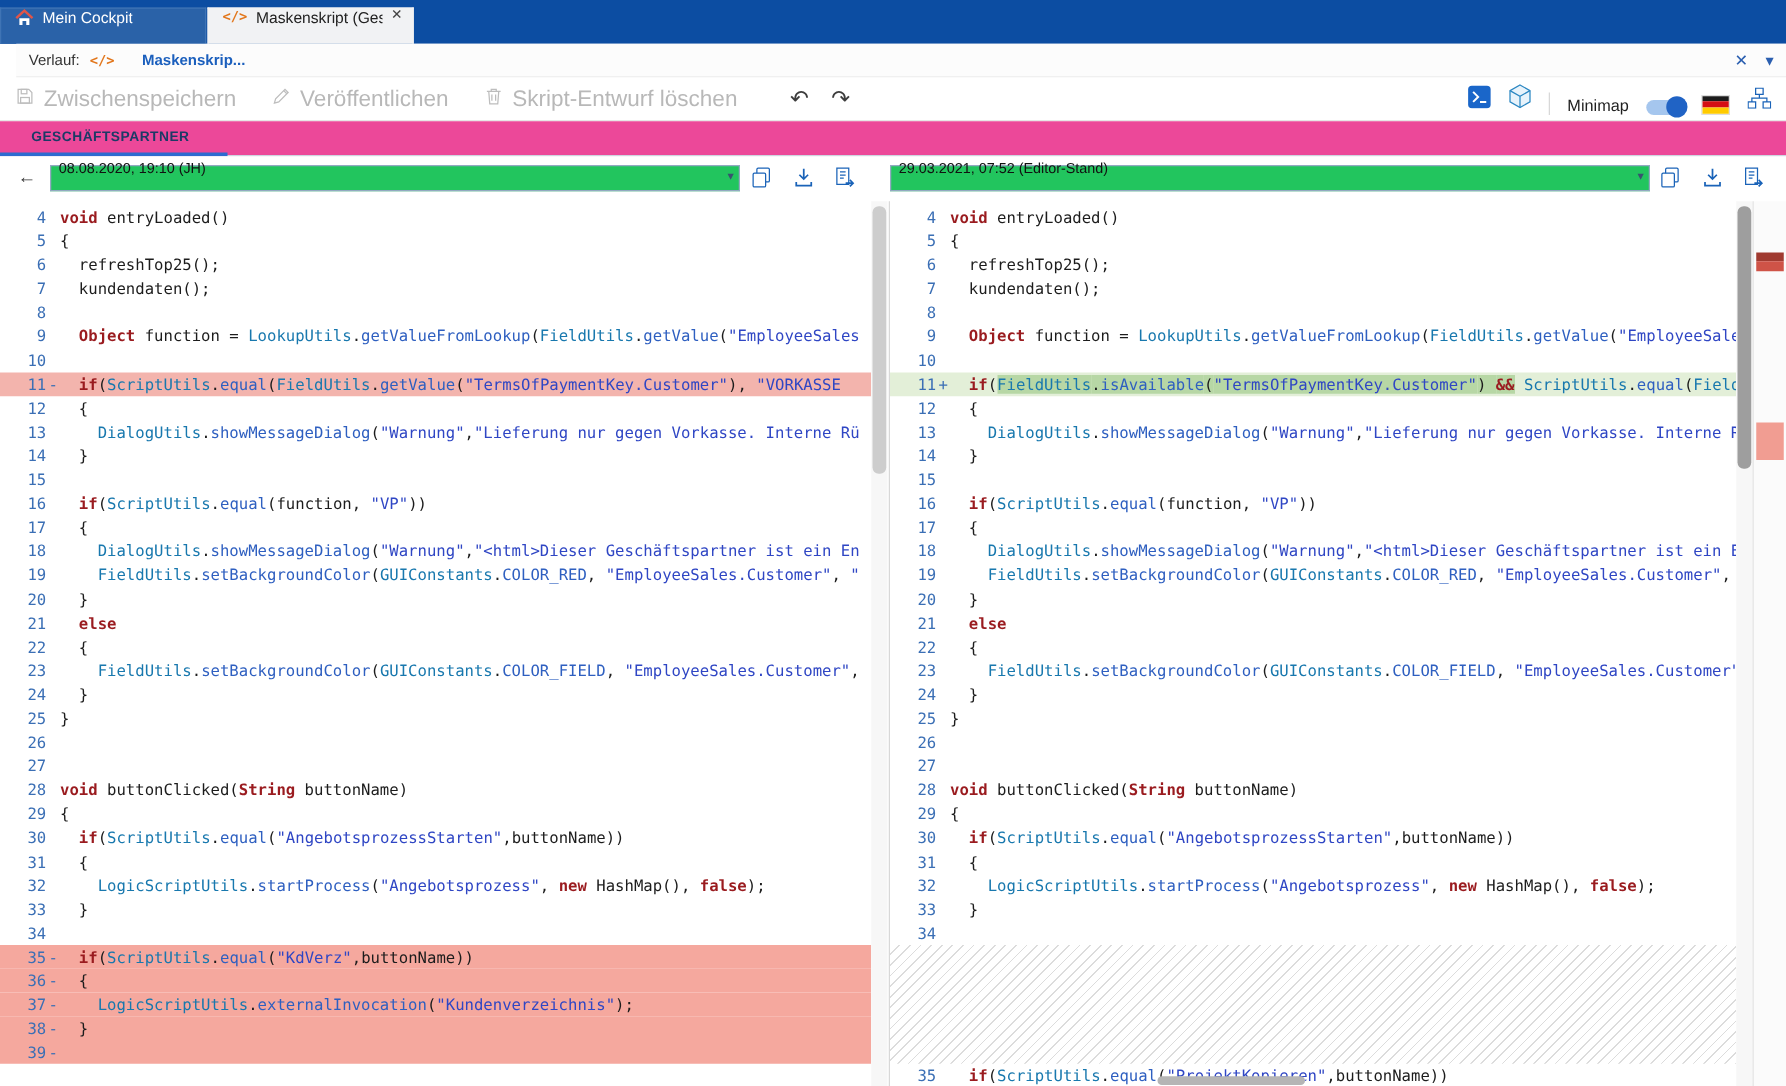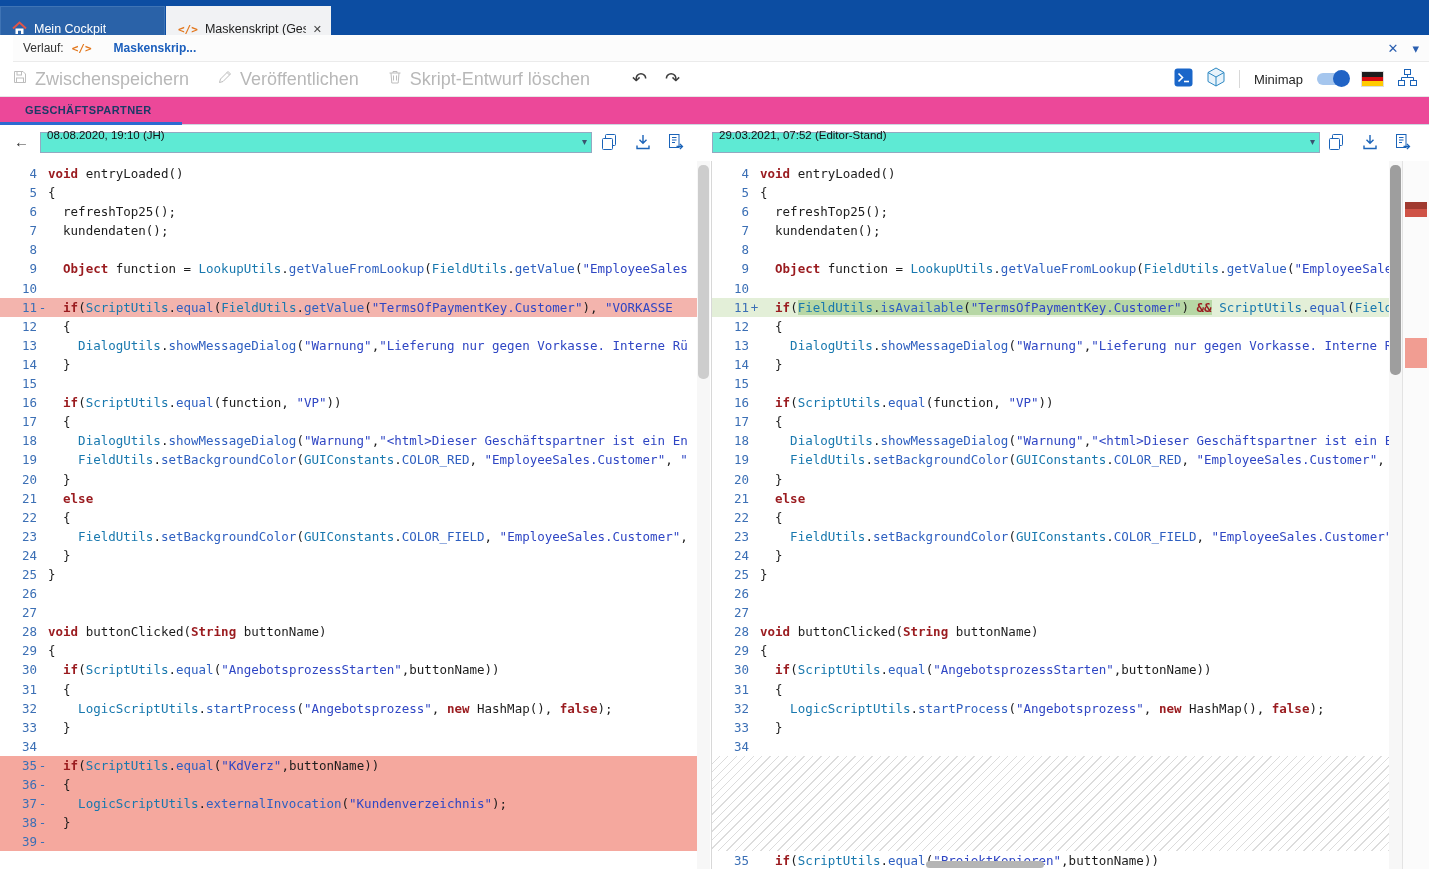--- a/index.html
+++ b/index.html
@@ -3,21 +3,21 @@
 <meta charset="utf-8">
 <style>
   html,body{margin:0;padding:0;background:#e8e8e8;}
   #app{position:relative;width:1429px;height:869px;background:#fff;overflow:hidden;
        font-family:"Liberation Sans",sans-serif;color:#222;}
   [data-interactable="true"]{cursor:pointer;}
 
   
   .titlebar{position:absolute;top:0;left:0;right:0;height:35px;background:var(--topbar,#0c4da2);
             display:flex;align-items:flex-end;}
-  .wtab{height:29px;width:165px;display:flex;align-items:center;gap:7px;padding:16px 8px 0 11px;
+  .wtab{height:29px;width:165px;display:flex;gap:7px;padding:0 8px 0 11px;
         box-sizing:border-box;background:#2a62a8;color:#fff;font-size:12.5px;
         border:1px solid #46219_; border:1px solid #3f74b5;border-bottom:none;margin-right:1px;}
   .wtab.active{background:#f1f2f4;color:#222;border-color:#f1f2f4;}
   .wtab .lbl{white-space:nowrap;overflow:hidden;}
   .tabclose{margin-left:auto;color:#444;font-size:11px;line-height:11px;}
   .code-ic{color:#e2761b;font-weight:bold;font-size:11px;font-family:"DejaVu Sans Mono",monospace;}
 
   
   .historybar{position:absolute;top:35px;left:13px;right:0;height:27px;background:#fcfcfc;
               border-bottom:1px solid #ebebeb;display:flex;align-items:center;padding:0 10px;
@@ -28,42 +28,42 @@
   .hclose,.hchev{color:#2b5fb0;font-size:13px;margin-left:14px;}
 
   
   .toolbar{position:absolute;top:62px;left:0;right:0;height:35px;background:#fff;
            border-bottom:1px solid #e6e6e6;display:flex;align-items:center;padding:0 12px;
            box-sizing:border-box;}
   .tbtn{display:flex;align-items:center;gap:7px;background:none;border:none;color:#b8b8b8;
         font-size:18px;margin-right:28px;font-family:inherit;padding:0;}
   .tundo,.tredo{font-size:18px;color:#3d3d3d;margin:0 9px;line-height:18px;}
   .tundo{margin-left:14px;}
-  .tright{margin-left:auto;display:flex;align-items:center;gap:14px;}
+  .tright{margin-left:auto;display:flex;align-items:flex-end;gap:14px;}
   .vsep{width:1px;height:18px;background:#d8d8d8;}
   .mlabel{font-size:13px;color:#1f1f1f;}
   .toggle{width:30px;height:12px;border-radius:6px;background:#a5c6ee;position:relative;display:inline-block;}
   .toggle .knob{position:absolute;right:-3px;top:-3px;width:17px;height:17px;border-radius:50%;background:#2063c5;}
   .flag{width:21px;height:14px;display:flex;flex-direction:column;border:1px solid #ddd;box-sizing:content-box;}
   .flag i{flex:1;}
   .flag i:nth-child(1){background:#1c1c1c;}
   .flag i:nth-child(2){background:#d40e14;}
   .flag i:nth-child(3){background:#ffcb00;}
 
   
   .scripttabs{position:absolute;top:97px;left:0;right:0;height:28px;background:#ec4899;
               border-bottom:1px solid #cdd6e0;box-sizing:border-box;}
   .stab{position:absolute;left:0;top:0;height:28px;padding:7px 30px 0 25px;font-size:11px;
         font-weight:bold;color:#1c3a66;letter-spacing:.4px;border-bottom:3px solid #2e6bd0;
         box-sizing:border-box;}
 
   
   .diffheader{position:absolute;top:125px;left:0;right:0;height:36px;background:#fff;}
   .back{position:absolute;left:14px;top:8px;font-size:15px;color:#333;}
-  .combo{position:absolute;top:7px;height:21px;border:1px solid #93a9c1;background:#5eead4;
+  .combo{position:absolute;top:7px;height:21px;border:1px solid #93a9c1;background:#22c55e;
          font-size:11.5px;display:flex;align-items:center;padding:0 20px 16px 6px;
          box-sizing:border-box;color:#111;}
   .combo.cl{left:40px;width:552px;}
   .combo.cr{left:712px;width:608px;}
   .combo .chev{position:absolute;right:4px;top:4px;color:#39536f;font-size:10px;line-height:10px;}
   .hico{position:absolute;top:8px;width:18px;height:18px;}
 
   
   .codearea{position:absolute;top:161px;left:0;right:0;bottom:0;background:#fff;}
   .pane{position:absolute;top:0;bottom:0;overflow:hidden;padding-top:3px;box-sizing:border-box;}

